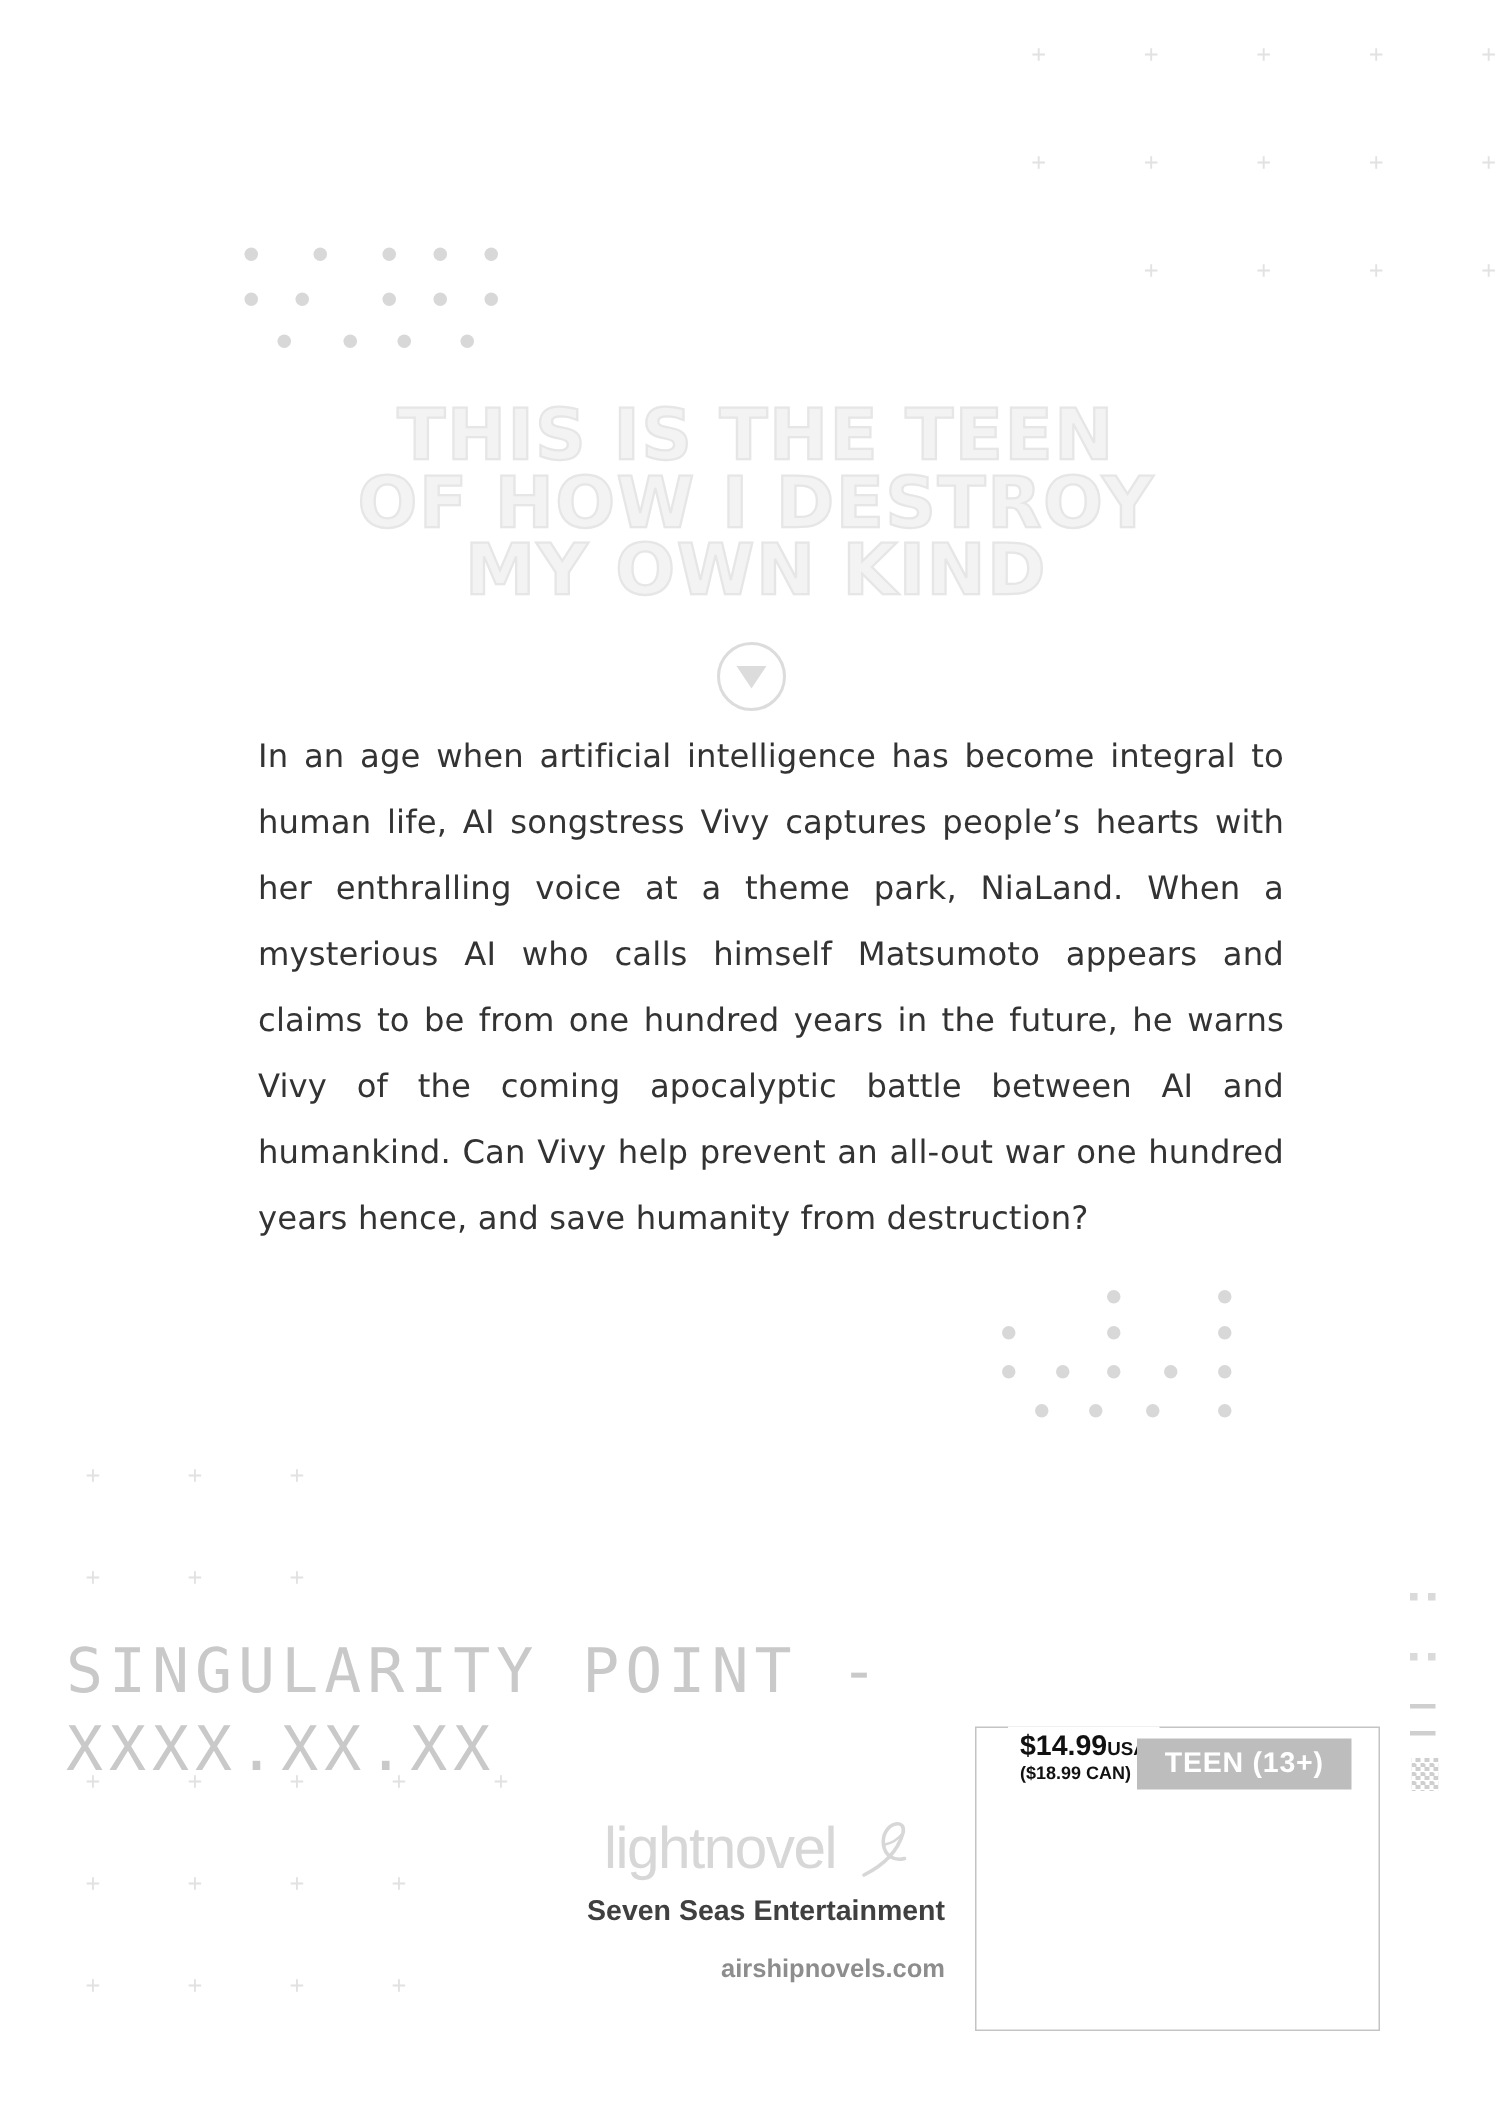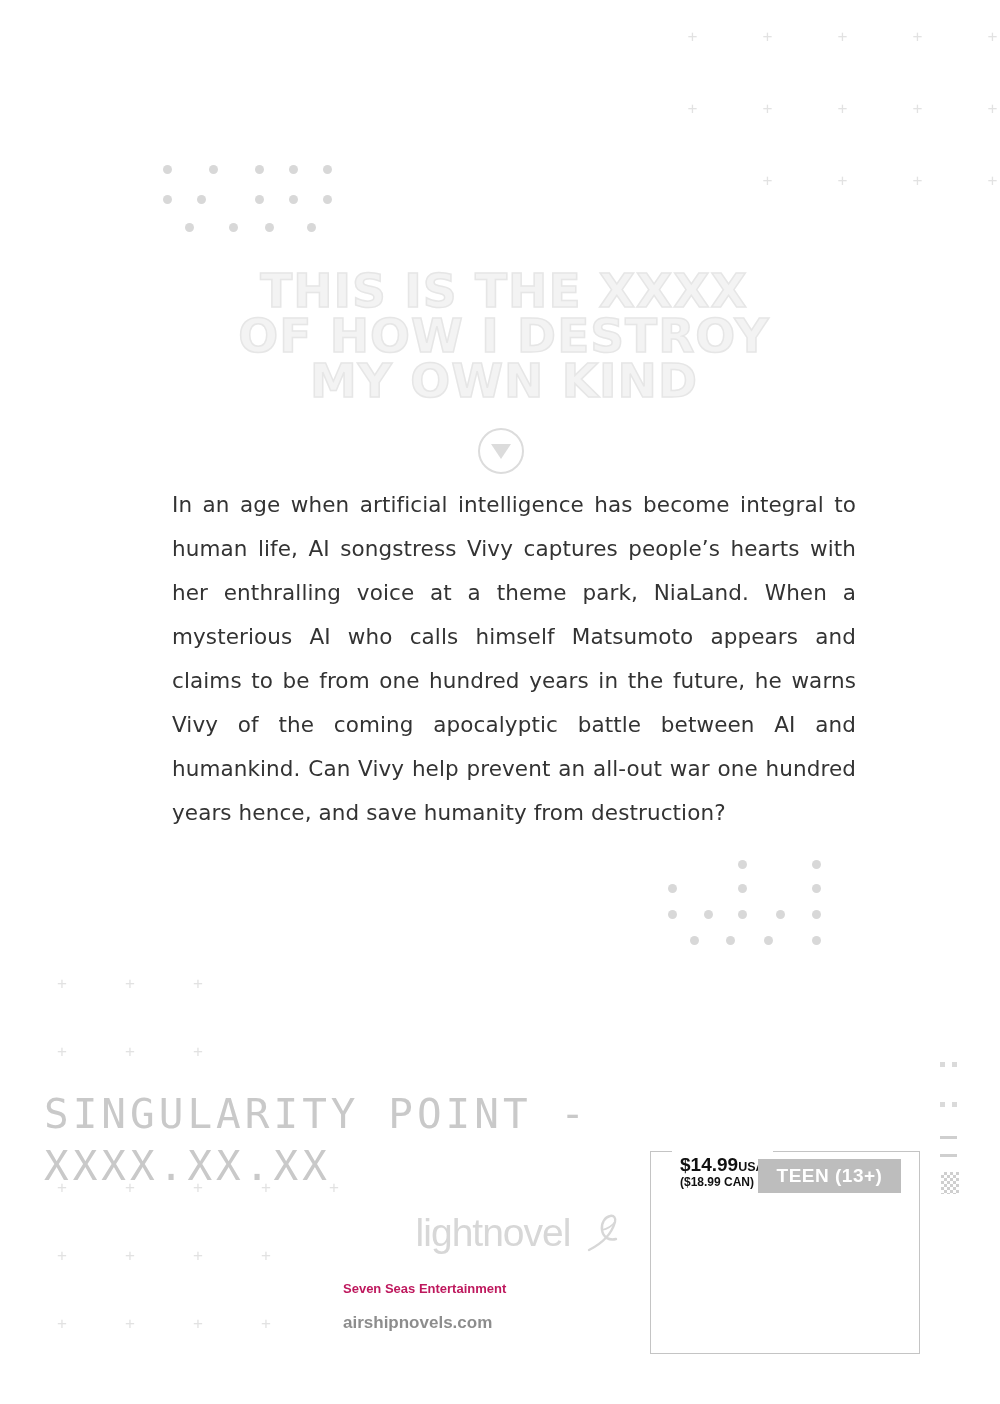--- a/index.html
+++ b/index.html
@@ -177,23 +177,23 @@
     display: flex;
     align-items: center;
     justify-content: center;
     letter-spacing: 0.5px;
   }
 
   
   #publisher {
     position: absolute;
     top: 1208px;
-    left: 343px;
+    left: 330px;
     width: 300px;
-    text-align: left;
+    text-align: right;
   }
   #logo-wrap {
     position: relative;
     height: 50px;
     display: flex;
     align-items: center;
     justify-content: center;
   }
   #logo-text {
     font-family: "Liberation Sans", sans-serif;
@@ -201,25 +201,25 @@
     font-weight: 400;
     color: #d7d7d7;
     letter-spacing: -1px;
   }
   #logo-swirl {
     position: absolute;
     right: 16px;
     top: 2px;
   }
   #pub-name {
-    margin-top: 23px;
-    font-family: "Liberation Sans", sans-serif;
-    font-weight: 700;
-    font-size: 13px;
-    color: #be185d;
+    margin-top: 6px;
+    font-family: "Liberation Sans", sans-serif;
+    font-weight: 700;
+    font-size: 19px;
+    color: #404040;
   }
   #pub-site {
     margin-top: 17px;
     font-family: "Liberation Sans", sans-serif;
     font-weight: 700;
     font-size: 17px;
     color: #8d8d8d;
   }
 
   
@@ -339,21 +339,21 @@
     <i style="left: 78px; top: 50px;"></i>
     <i style="left: 116px; top: 50px;"></i>
     <i style="left: 152px; top: 50px;"></i>
     <i style="left: 30px; top: 76px;"></i>
     <i style="left: 66px; top: 76px;"></i>
     <i style="left: 104px; top: 76px;"></i>
     <i style="left: 152px; top: 76px;"></i>
   </div>
 
 <div id="headline">
-  <div>THIS IS THE XXXX</div>
+  <div>THIS IS THE TEEN</div>
   <div>OF HOW I DESTROY</div>
   <div>MY OWN KIND</div>
 </div>
 
 <div id="divider">
   <span class="ring"></span>
   <span class="tri"></span>
 </div>
 
 <div id="synopsis">In an age when artificial intelligence has become integral to human life, AI songstress Vivy captures people’s hearts with her enthralling voice at a theme park, NiaLand. When a mysterious AI who calls himself Matsumoto appears and claims to be from one hundred years in the future, he warns Vivy of the coming apocalyptic battle between AI and humankind. Can Vivy help prevent an all-out war one hundred years hence, and save humanity from destruction?</div>

